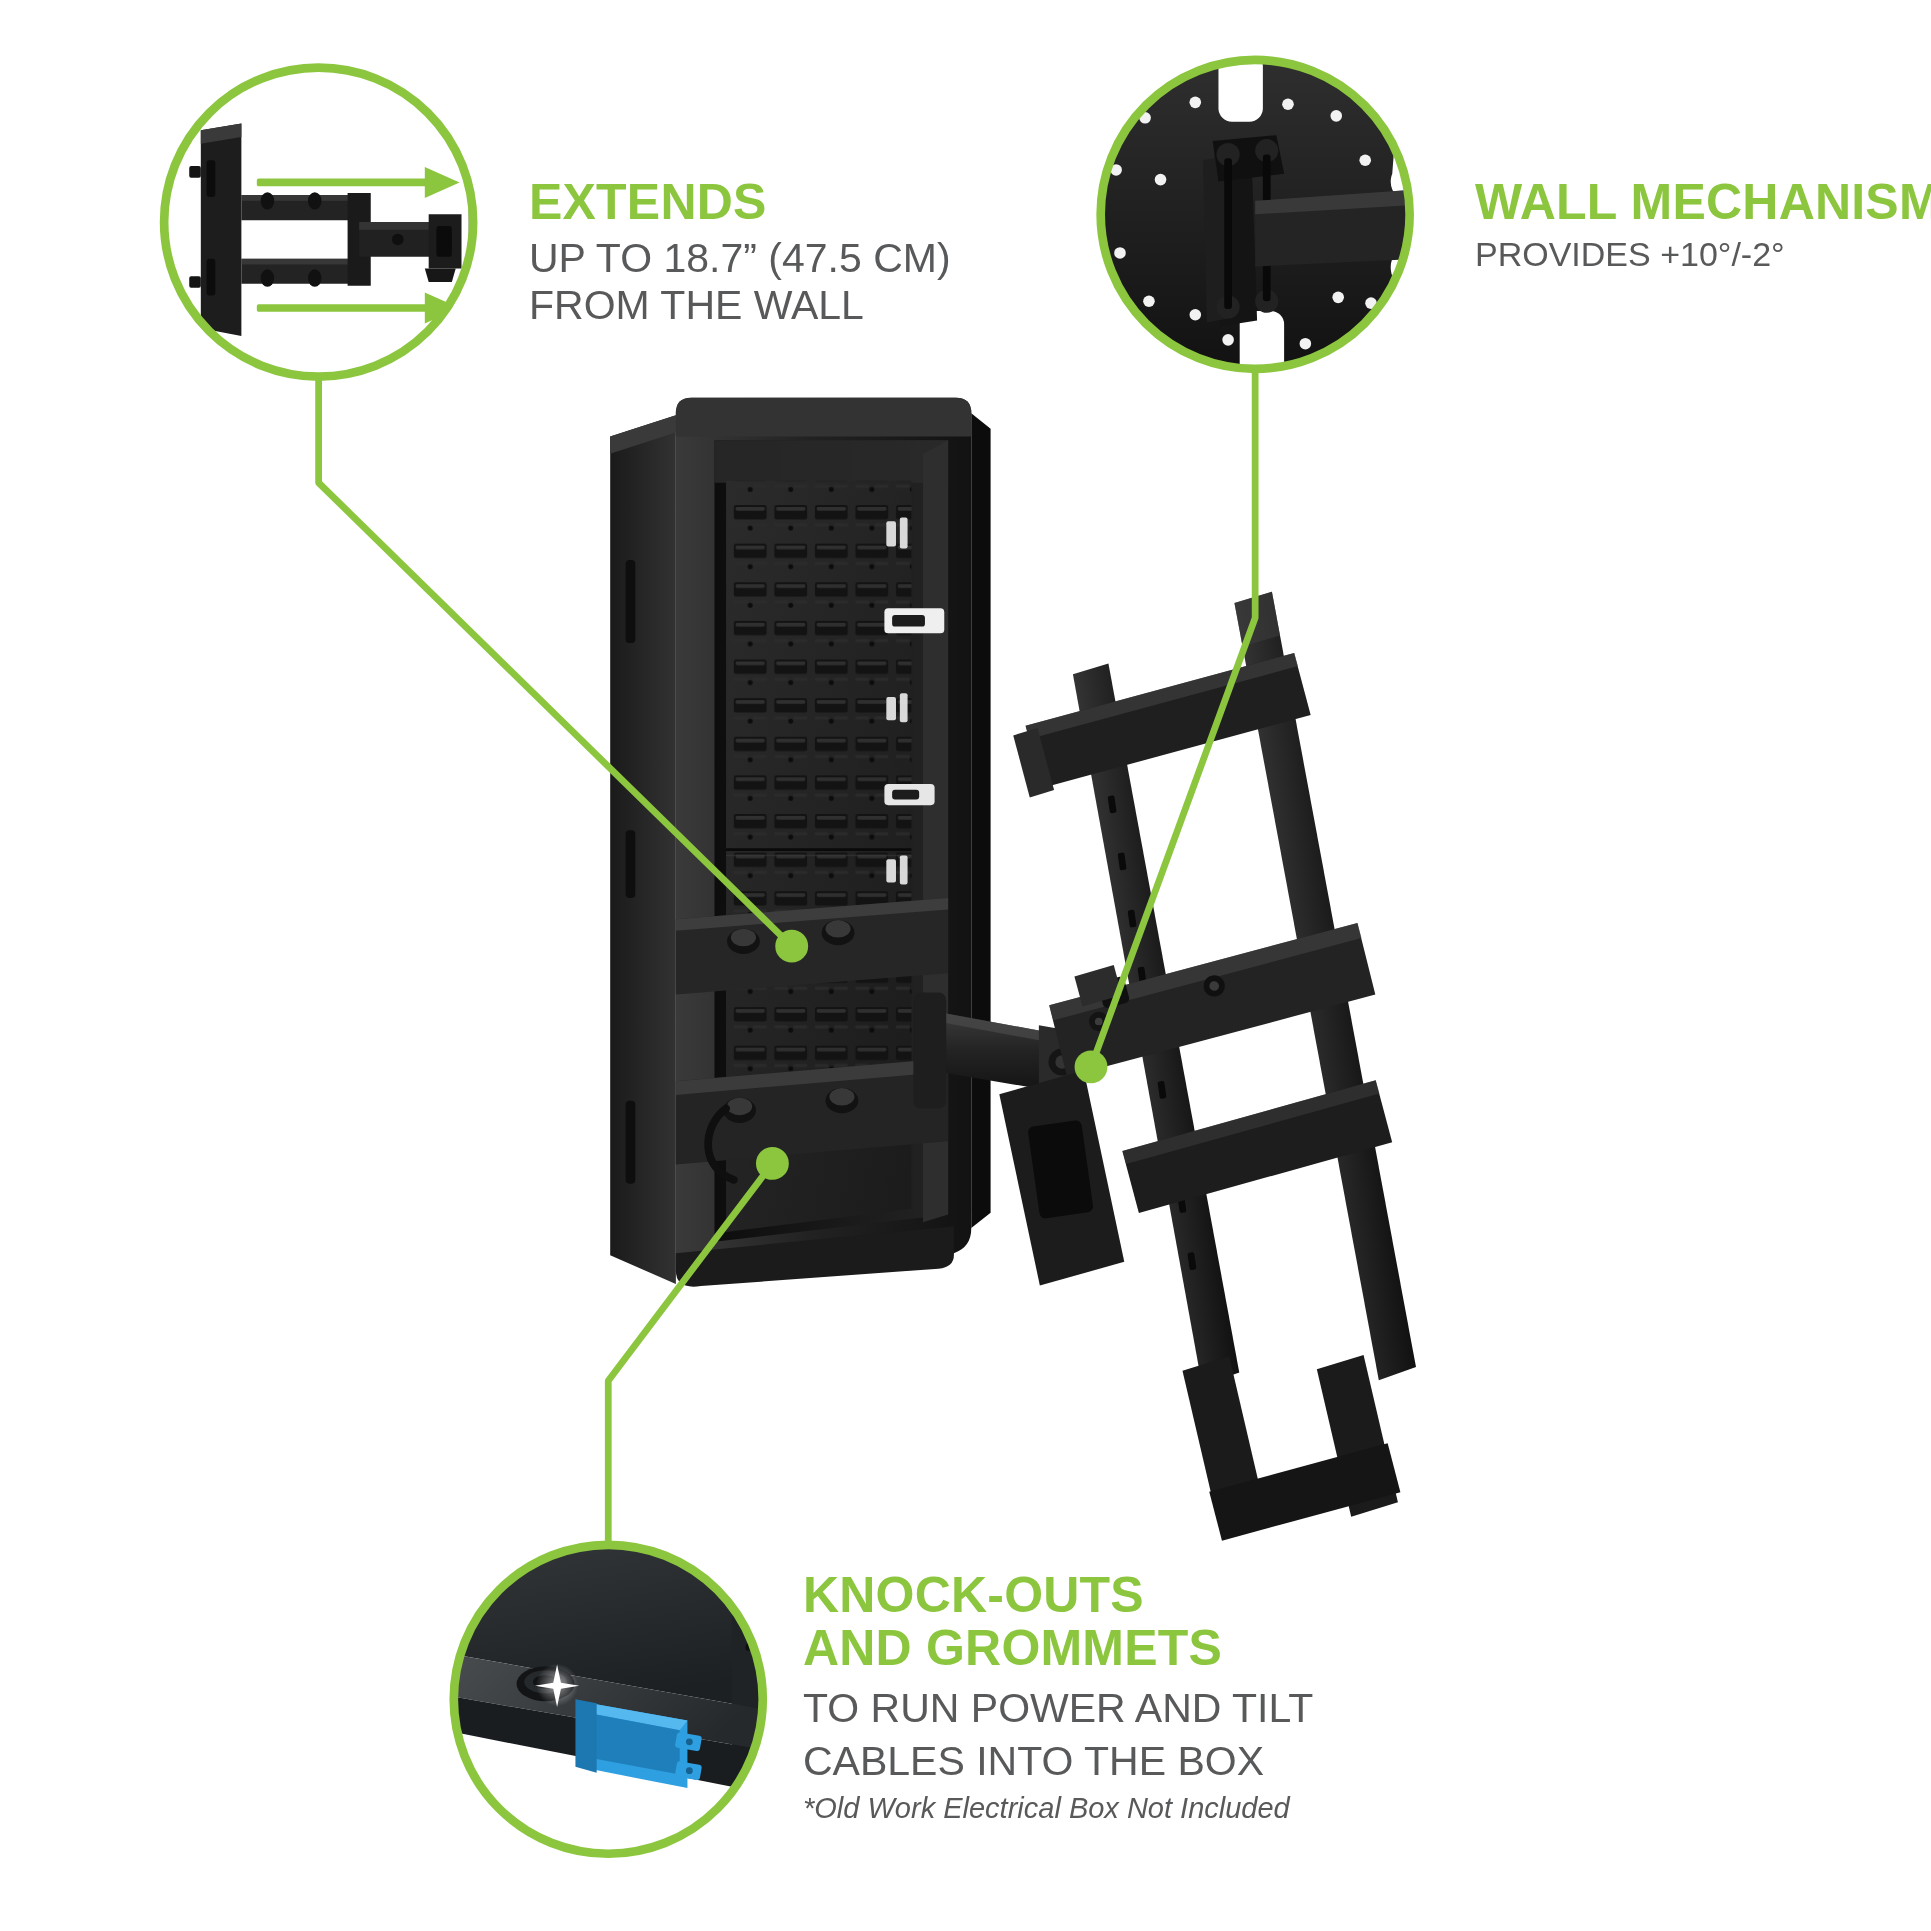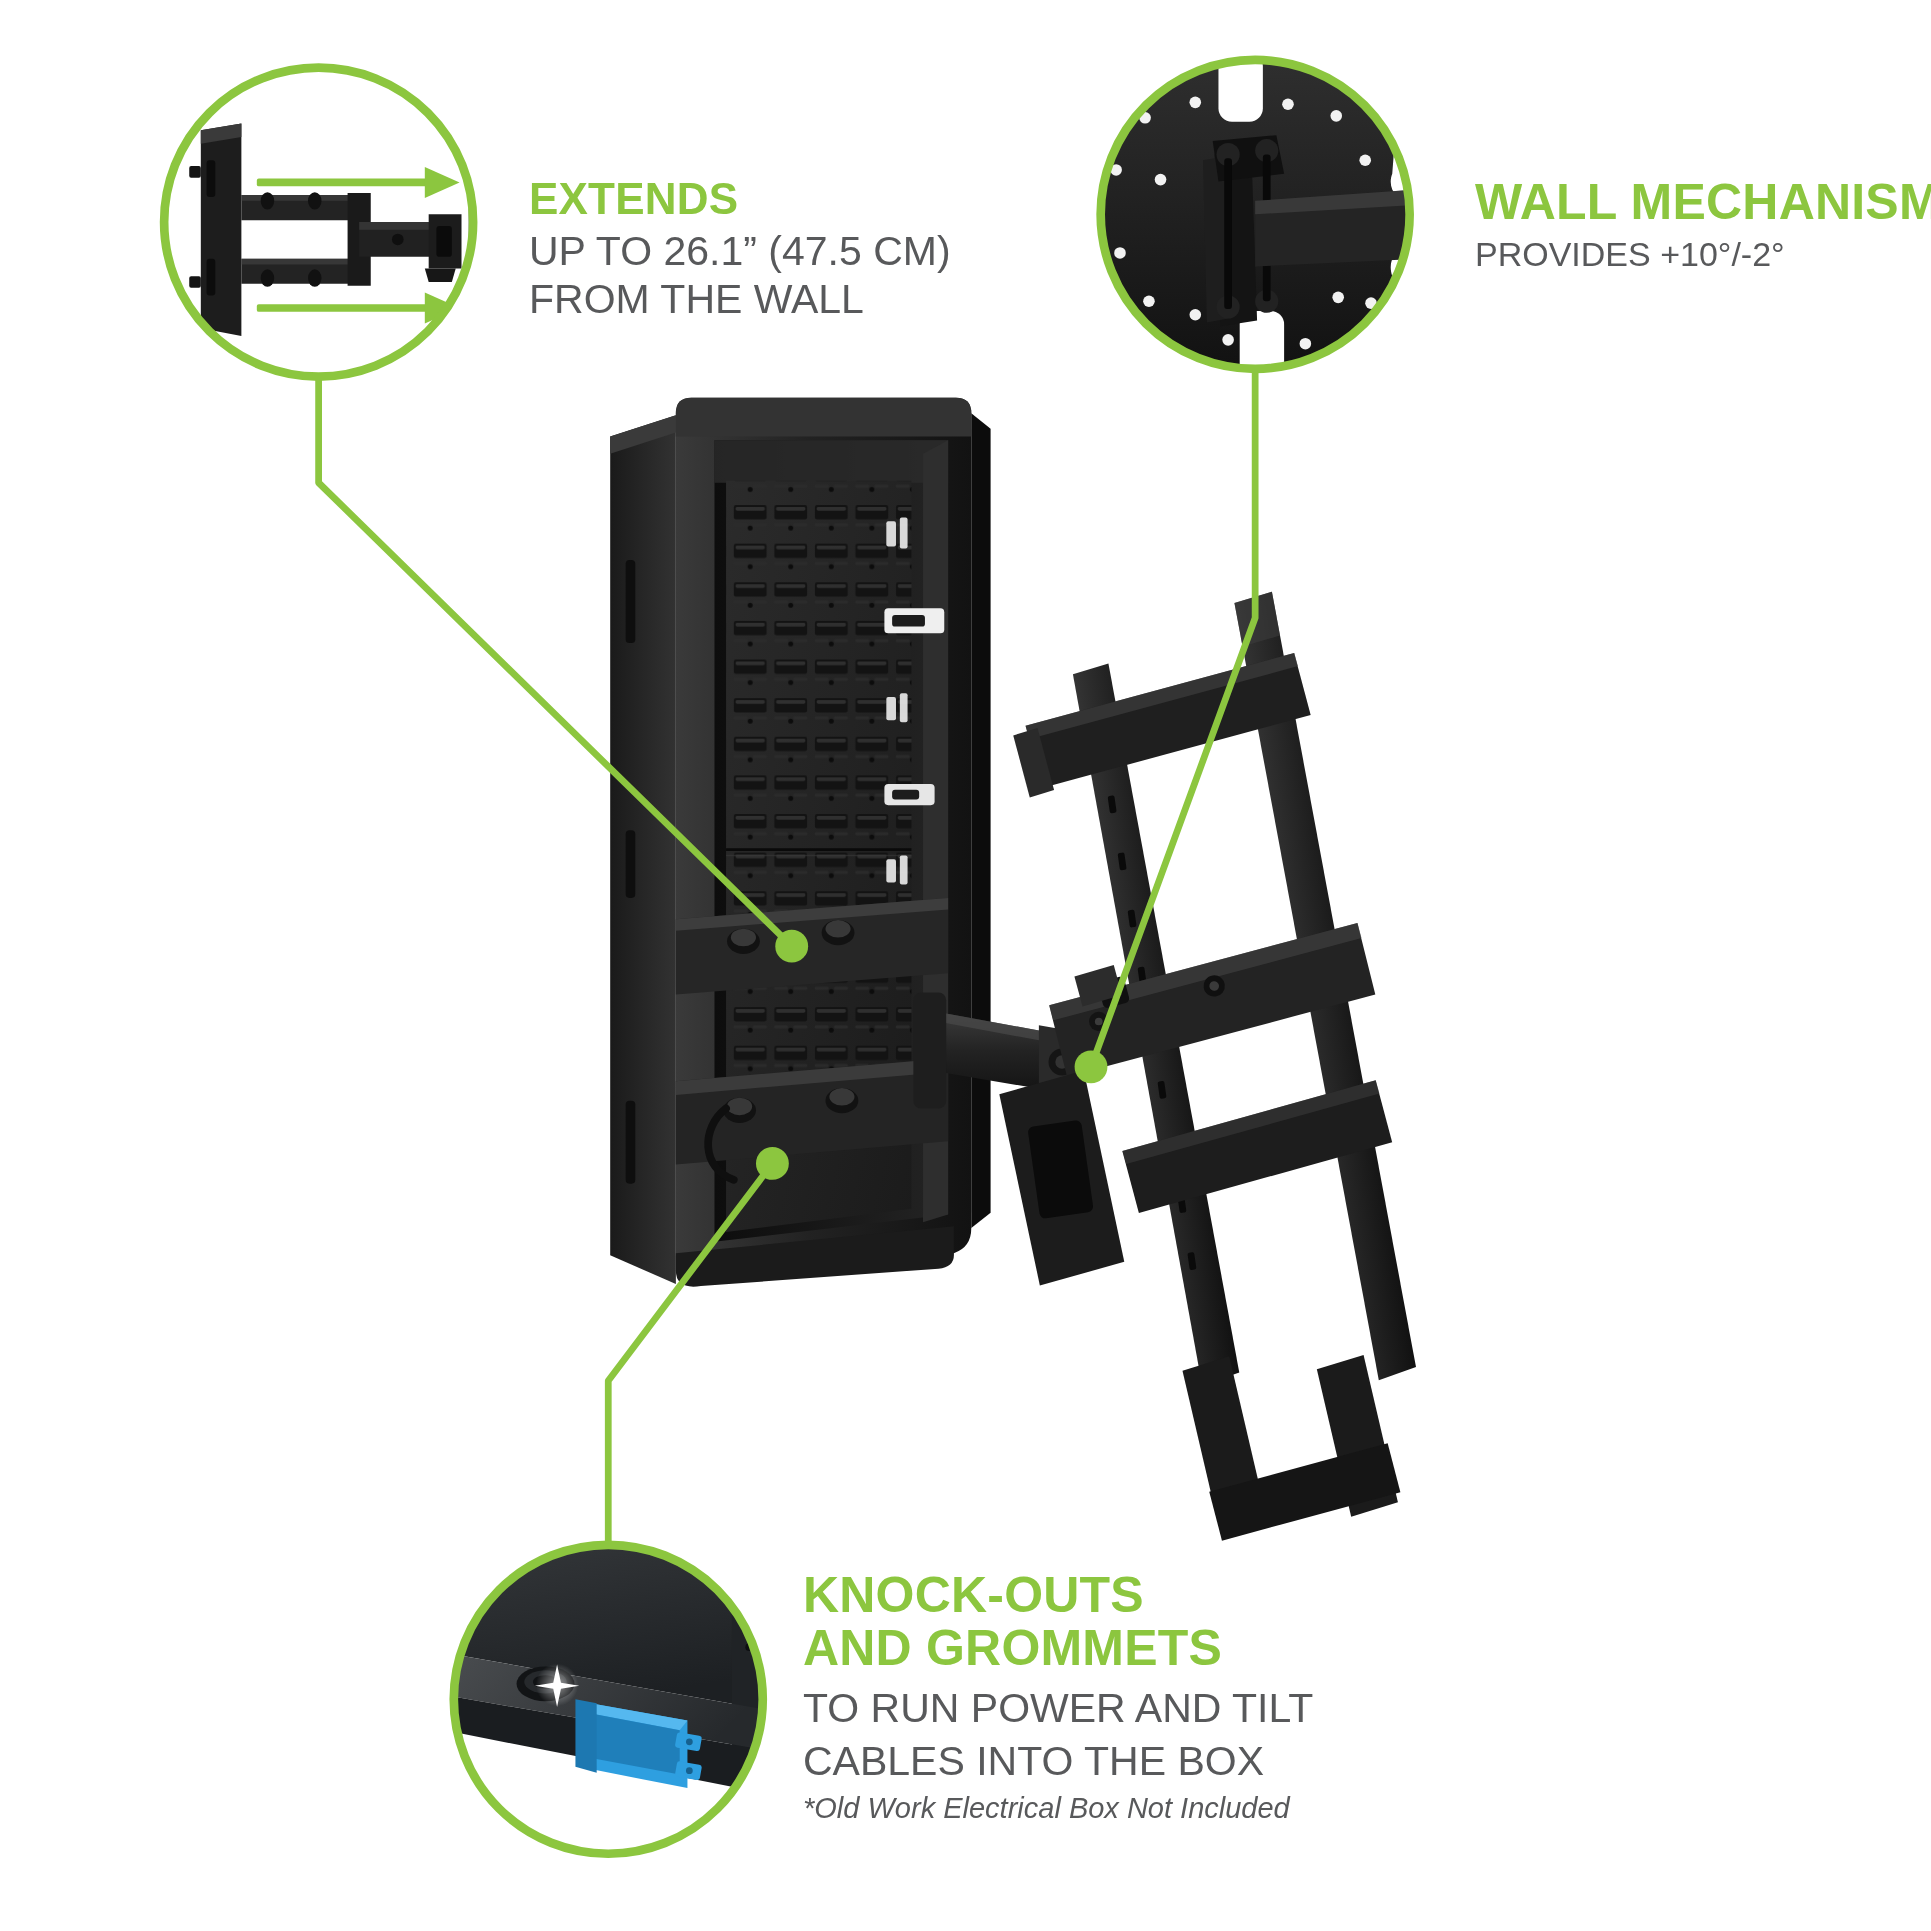--- a/index.html
+++ b/index.html
@@ -6,21 +6,21 @@
   html,body{margin:0;padding:0;background:#ffffff;}
   body{width:1931px;height:1931px;overflow:hidden;
        font-family:"Liberation Sans", sans-serif;}
   #stage{position:relative;width:1931px;height:1931px;background:#ffffff;}
   svg.layer{position:absolute;left:0;top:0;width:1931px;height:1931px;}
   .callout-text{position:absolute;}
   .c-title{font-weight:700;letter-spacing:0.2px;line-height:1.06;
            color:#8cc63f;white-space:pre;}
   .c-sub{font-weight:400;color:#58595b;line-height:1.16;white-space:pre;}
   .c-note{font-style:italic;color:#58595b;white-space:pre;}
-  .t-extends .c-title{font-size:44px;}
+  .t-extends .c-title{font-size:50px;}
   .t-extends .c-sub{font-size:41px;margin-top:5.8px;}
   .t-tilt .c-title{font-size:50px;}
   .t-tilt .c-sub{font-size:34px;margin-top:5.8px;}
   .t-knock .c-title{font-size:50px;}
   .t-knock .c-sub{font-size:41px;margin-top:9.7px;}
   .t-knock .c-note{font-size:29px;margin-top:5.8px;}
 </style>
 </head>
 <body>
 
@@ -409,21 +409,21 @@
         </g>
 
         <circle cx="776" cy="1706" r="4" fill="#0d0f11"></circle>
       </g>
       <circle cx="630" cy="1760" r="160" fill="none" stroke="#8cc63f" stroke-width="9"></circle>
     </g>
   </svg>
 
   <div class="callout-text t-extends" style="left:529px;top:176px;">
     <div class="c-title">EXTENDS</div>
-    <div class="c-sub">UP TO 26.1” (47.5 CM)</div>
+    <div class="c-sub">UP TO 18.7” (47.5 CM)</div>
     <div class="c-sub" style="margin-top:0;">FROM THE WALL</div>
   </div>
 
   <div class="callout-text t-tilt" style="left:1475px;top:176px;">
     <div class="c-title">WALL MECHANISM</div>
     <div class="c-sub">PROVIDES +10°/-2°</div>
   </div>
 
   <div class="callout-text t-knock" style="left:803px;top:1569px;">
     <div class="c-title">KNOCK-OUTS

